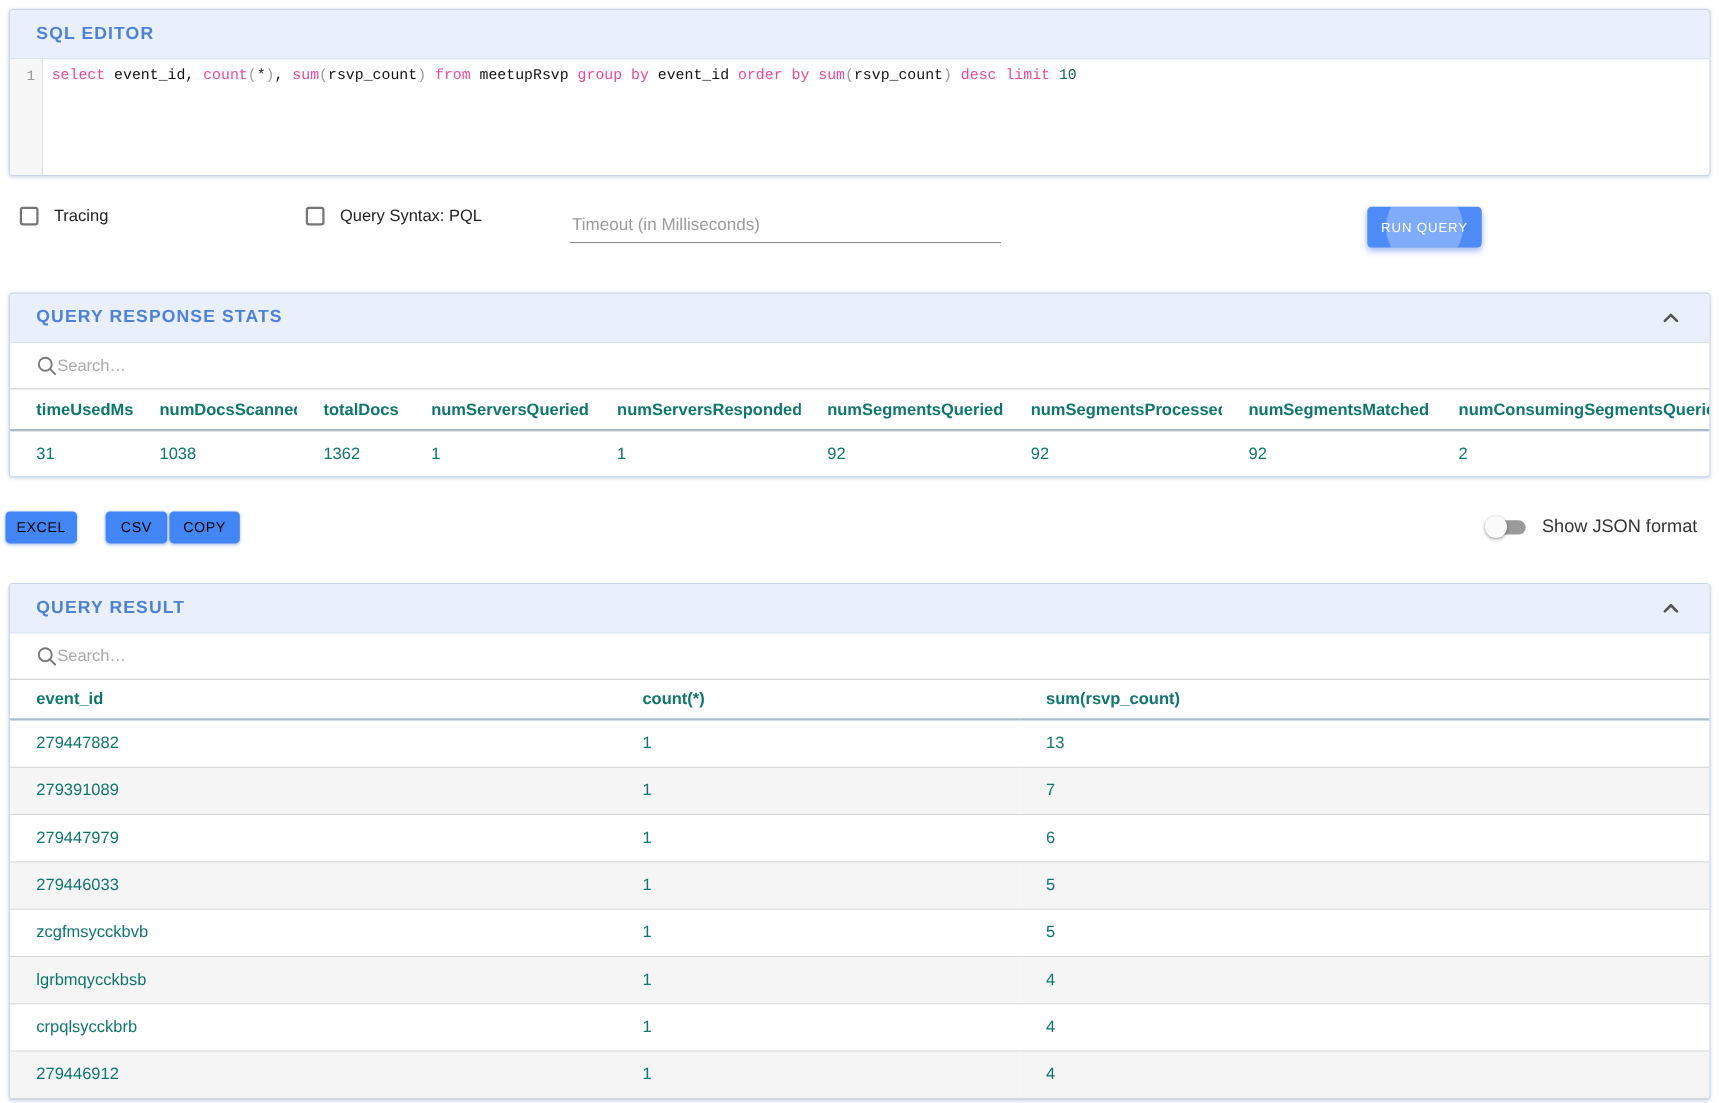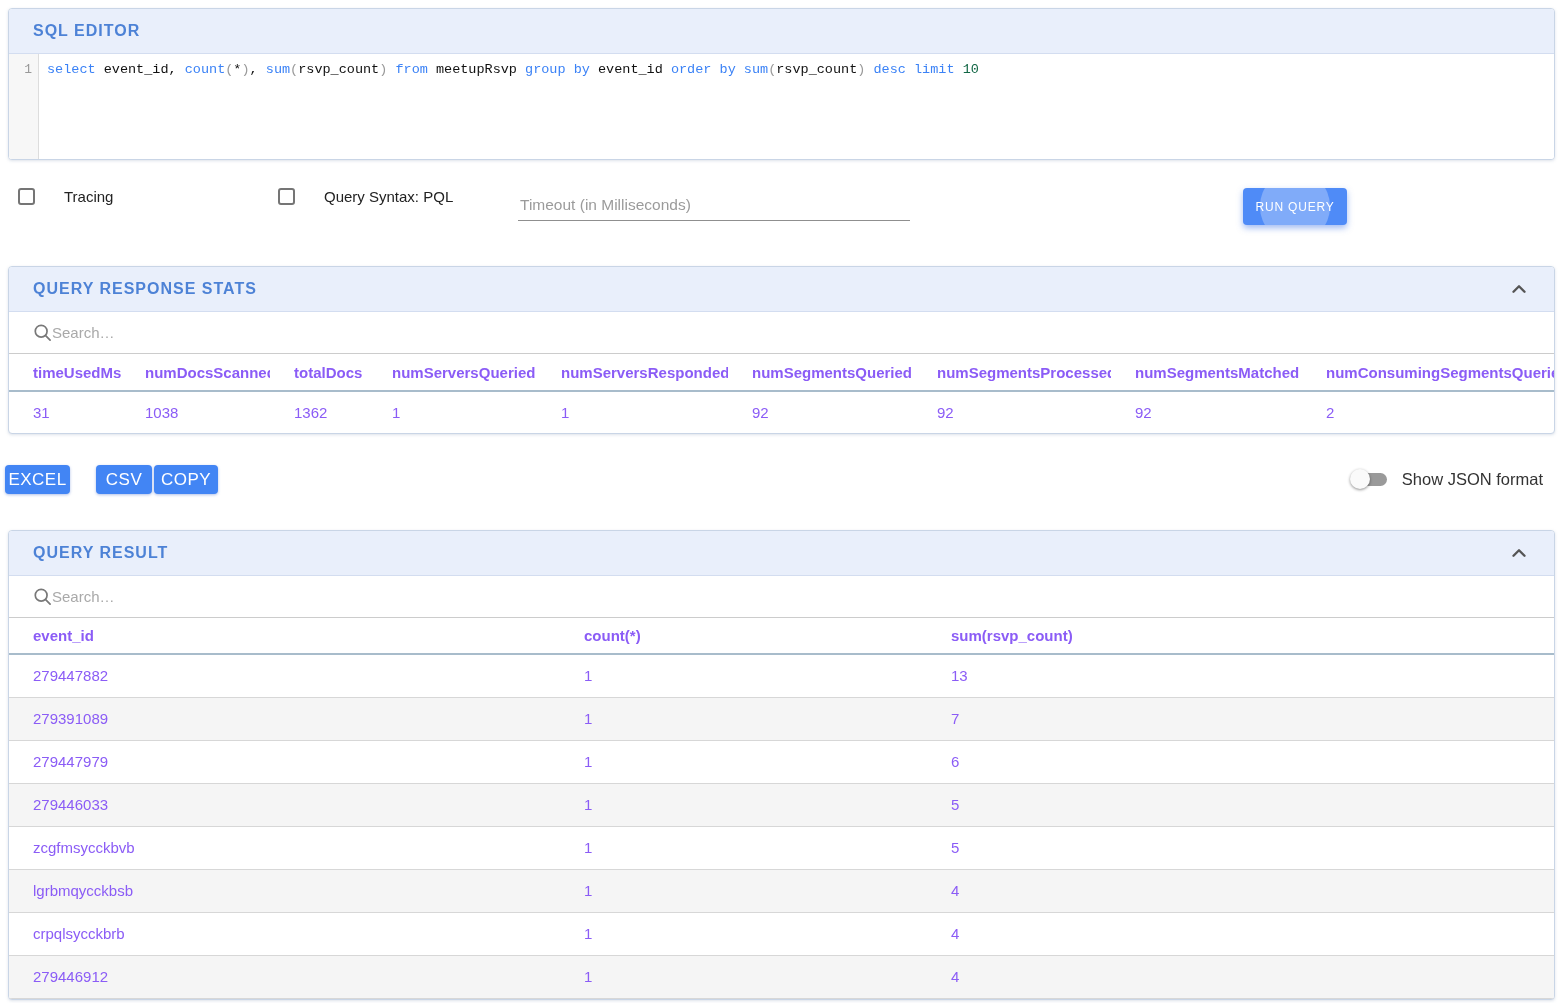--- a/index.html
+++ b/index.html
@@ -28,28 +28,28 @@
   .editor-body { display:flex; height:105px; background:#fff; }
   .gutter {
     width:30px; background:#f7f7f7; border-right:1px solid #ddd;
     text-align:right; padding:8px 6px 0 0;
     font-family:"Liberation Mono", monospace; font-size:13px; color:#999;
   }
   .code-line {
     flex:1; padding:8px 0 0 8px; white-space:pre;
     font-family:"Liberation Mono", monospace; font-size:13.5px; color:#111;
   }
-  .tok-keyword { color:#3b82f6;margin-top:25px; }
+  .tok-keyword { color:#ec4899;margin-top:25px; }
   .tok-plain   { color:#111; }
   .tok-paren   { color:#9a9a9a; }
   .tok-number  { color:#116644; }
 
   
   .controls-row { position:relative; height:40px; margin-top:28px; }
-  .chk-group { position:absolute; top:0; display:flex; align-items:flex-start; gap:29px; }
+  .chk-group { position:absolute; top:0; display:flex; align-items:flex-start; gap:14px; }
   .chk-tracing { left:18px; }
   .chk-pql { left:278px; }
   .checkbox {
     width:17px; height:17px; border:2px solid #757575; border-radius:3px;
     background:#fff; cursor:pointer; flex:0 0 auto;
   }
   .chk-label { font-size:15px; color:#222; }
   .timeout-input {
     position:absolute; left:518px; top:2px; width:392px;
     border:none; border-bottom:1px solid #8f8f8f; background:transparent;
@@ -77,40 +77,40 @@
   }
   .search-input {
     border:none; outline:none; flex:1; font-size:15px; color:#333;
     font-family:"Liberation Sans", sans-serif; background:transparent;
   }
   .search-input::placeholder { color:#a9a9a9; opacity:1; }
 
   
   table { border-collapse:collapse; width:100%; table-layout:fixed; }
   th, td {
-    text-align:left; padding-left:24px; font-size:15px; color:#8b5cf6;
+    text-align:left; padding-left:24px; font-size:15px; color:#0f766e;
     overflow:hidden; white-space:nowrap;
   }
   th { font-weight:bold; height:37px; }
   thead tr { border-bottom:2px solid #a8bccb; }
   .stats-table td { height:42px; }
   .result-table td { height:43px; }
   .result-table tbody tr { border-bottom:1px solid #d7d7d7; }
   .result-table tbody tr:nth-child(even) { background:#f5f5f5; }
   .result-table th { height:36px; }
 
   
   .stats-card  { margin-top:38px; }
   .export-row  { position:relative; height:30px; margin:31px 8px 0 5px; }
   .result-card { margin-top:35px; }
 
   
   .exp-btn {
     position:absolute; top:0; height:29px; border:none; border-radius:4px;
-    background:#4285f4; color:#ffffff; font-size:17px; letter-spacing:.5px;
+    background:#4285f4; color:#000000; font-size:13px; letter-spacing:.5px;
     font-family:"Liberation Sans", sans-serif; cursor:pointer;
     box-shadow:0 1px 3px rgba(60,100,200,.4);
   }
   .btn-excel { left:0;   width:65px; }
   .btn-csv   { left:79px;  width:56px;margin-left:12px; }
   .btn-copy  { left:149px; width:64px; }
   .toggle-wrap {
     position:absolute; right:12px; top:0; display:flex; align-items:center; gap:14px;
     height:29px;
     text-align:center;

